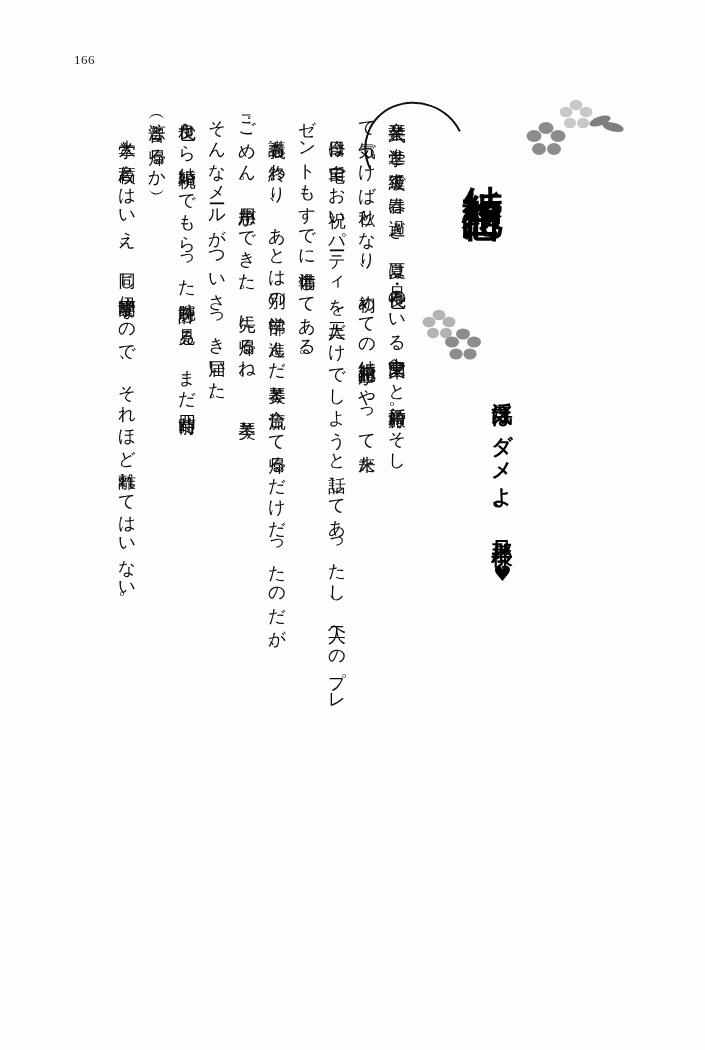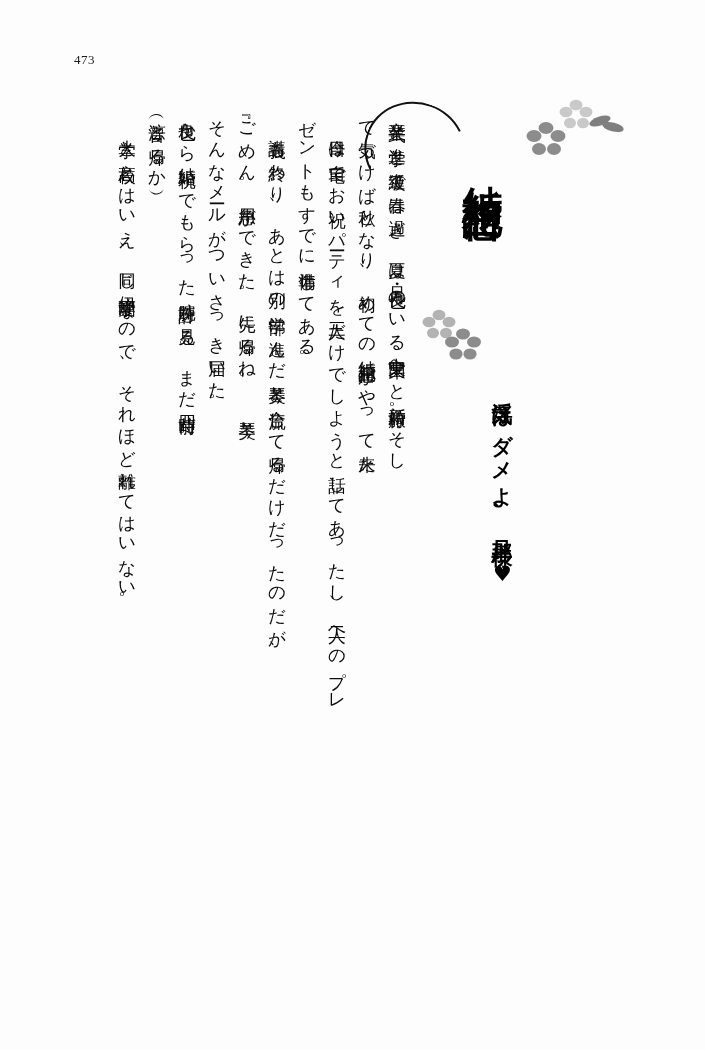--- a/index.html
+++ b/index.html
@@ -122,21 +122,21 @@
     white-space: nowrap;
   }
 
   .col.indent { padding-top: 18px; }
 </style>
 </head>
 <body>
 
 <div class="page">
 
-  <div class="page-number">473</div>
+  <div class="page-number">166</div>
 
   <div class="title-block">
 
     <div class="deco-arc"></div>
 
     <div class="flower-cluster cluster-top">
       <span class="flower" style="left:0px; top:22px;">
         <svg width="40" height="38" viewBox="0 0 40 38">
           <g fill="#8c8c8c">
             <ellipse cx="20" cy="8" rx="7.5" ry="6"></ellipse>

